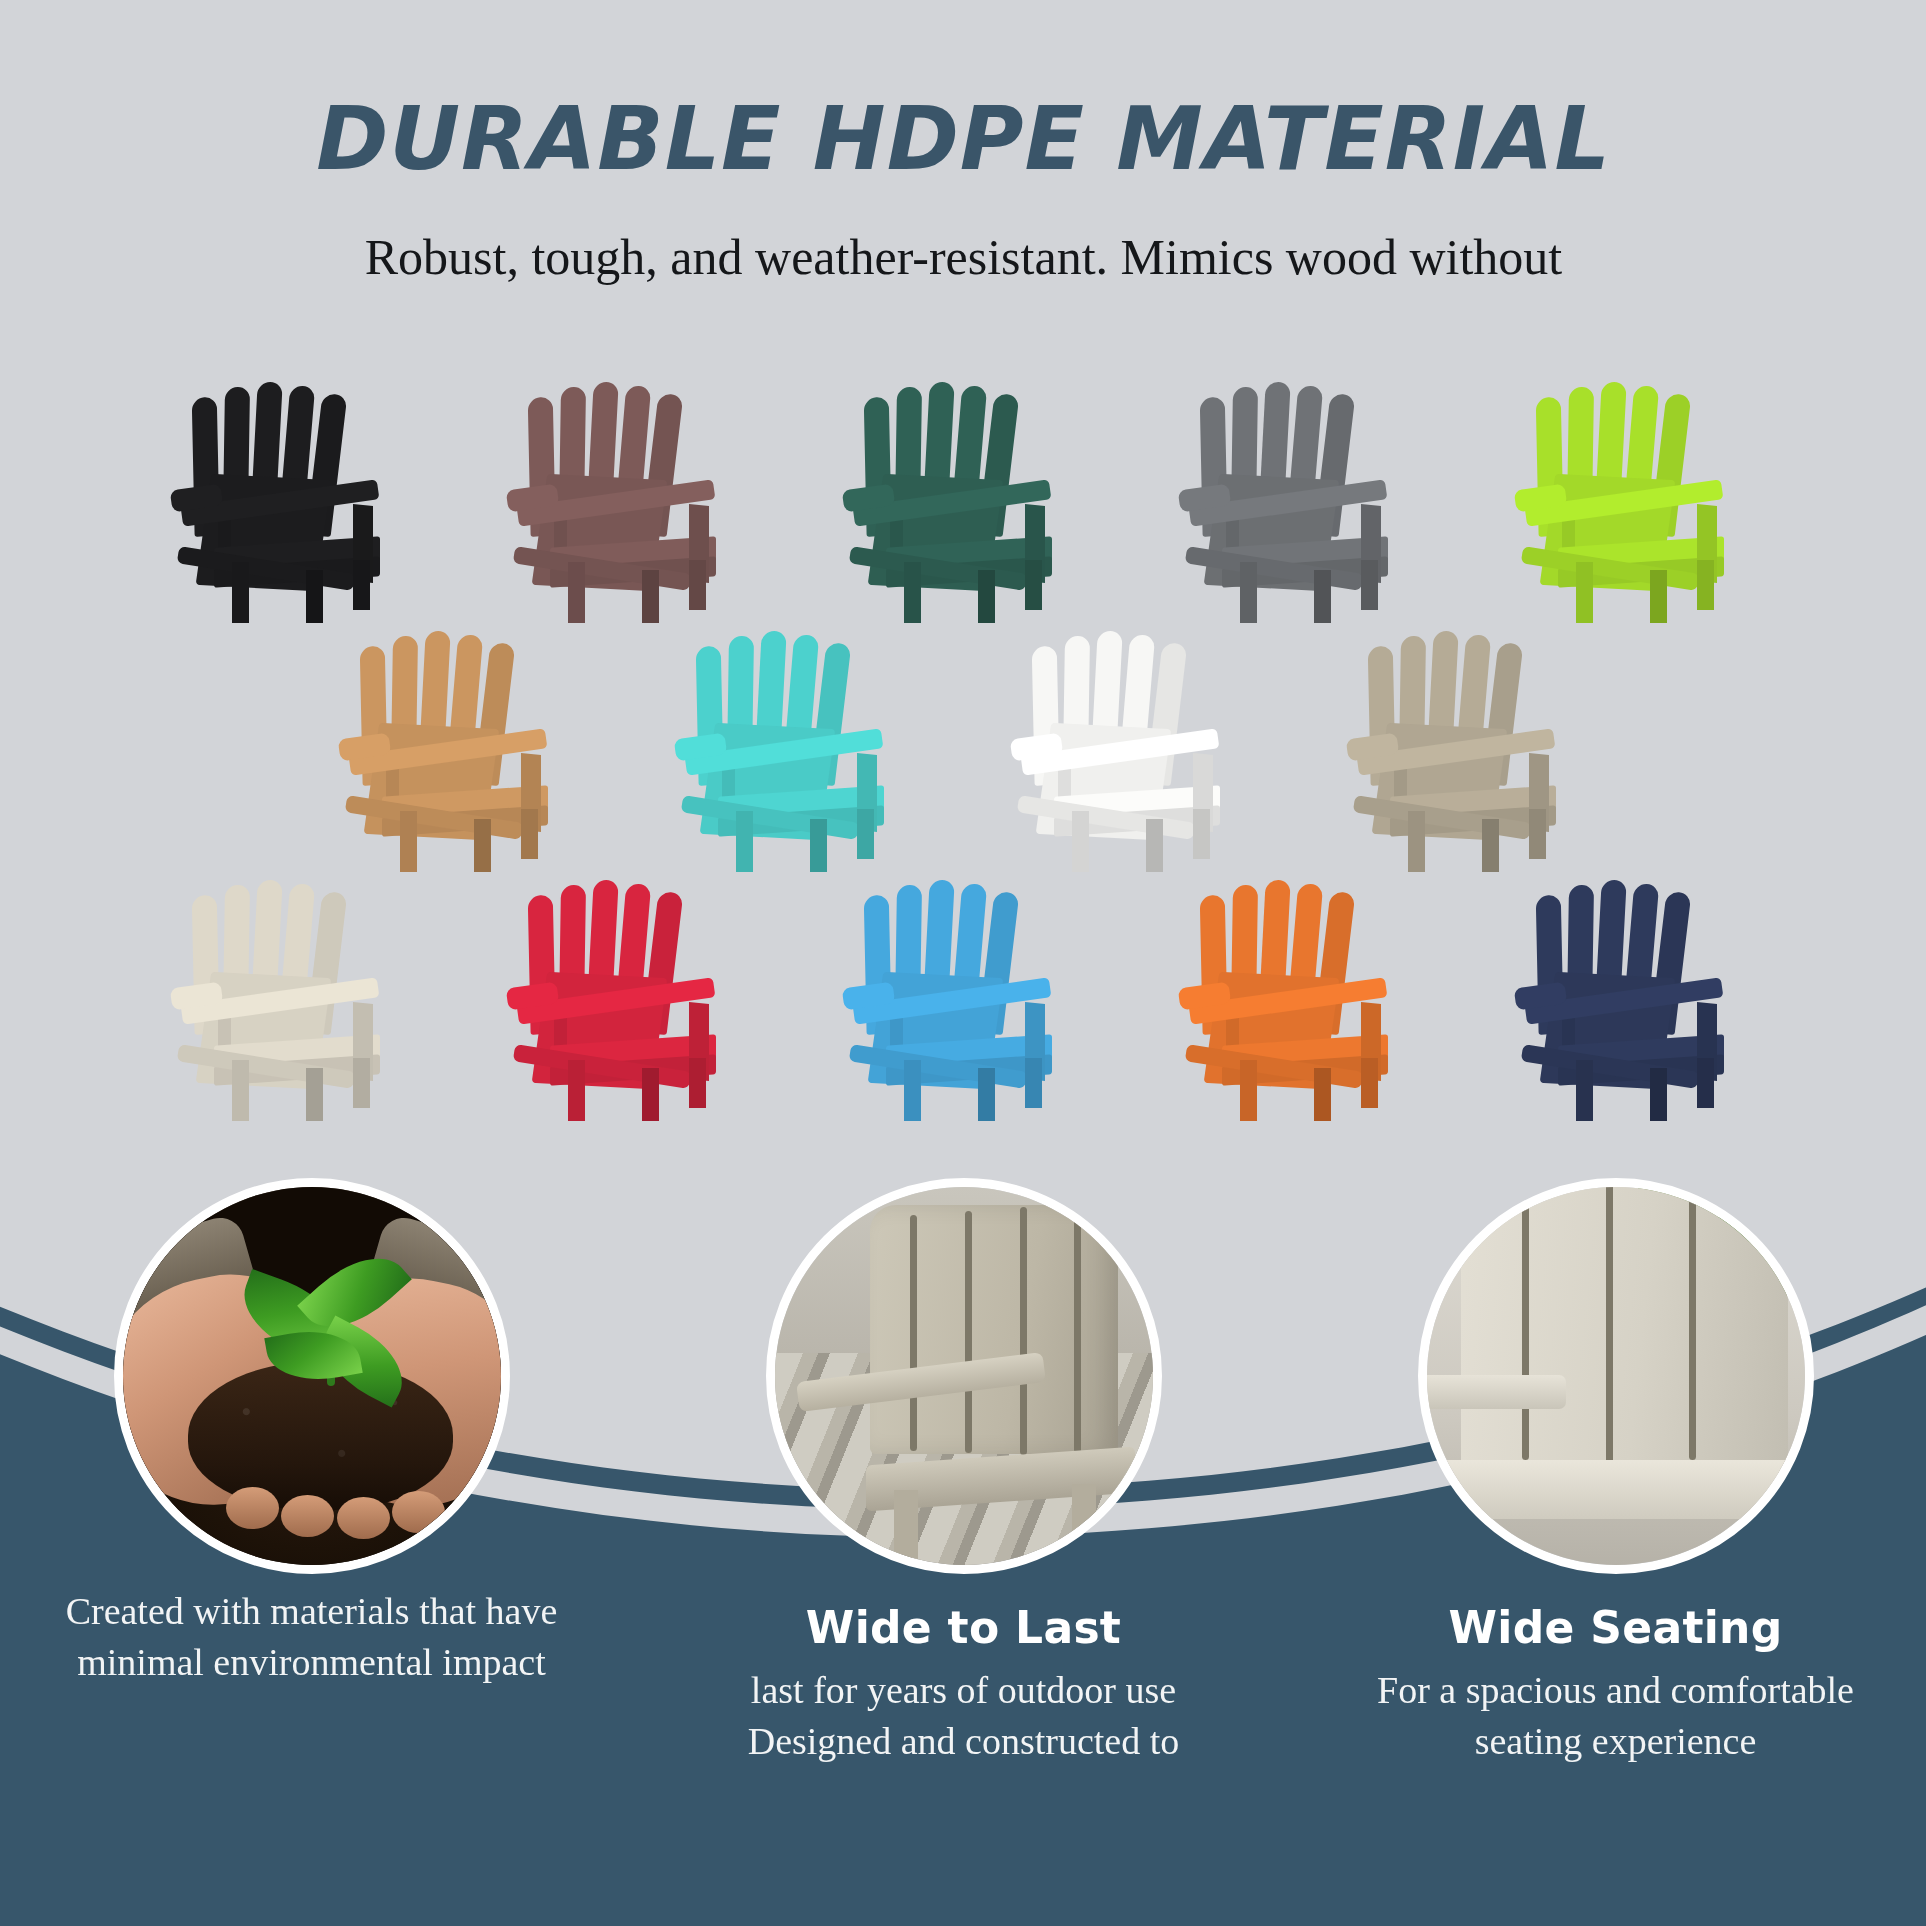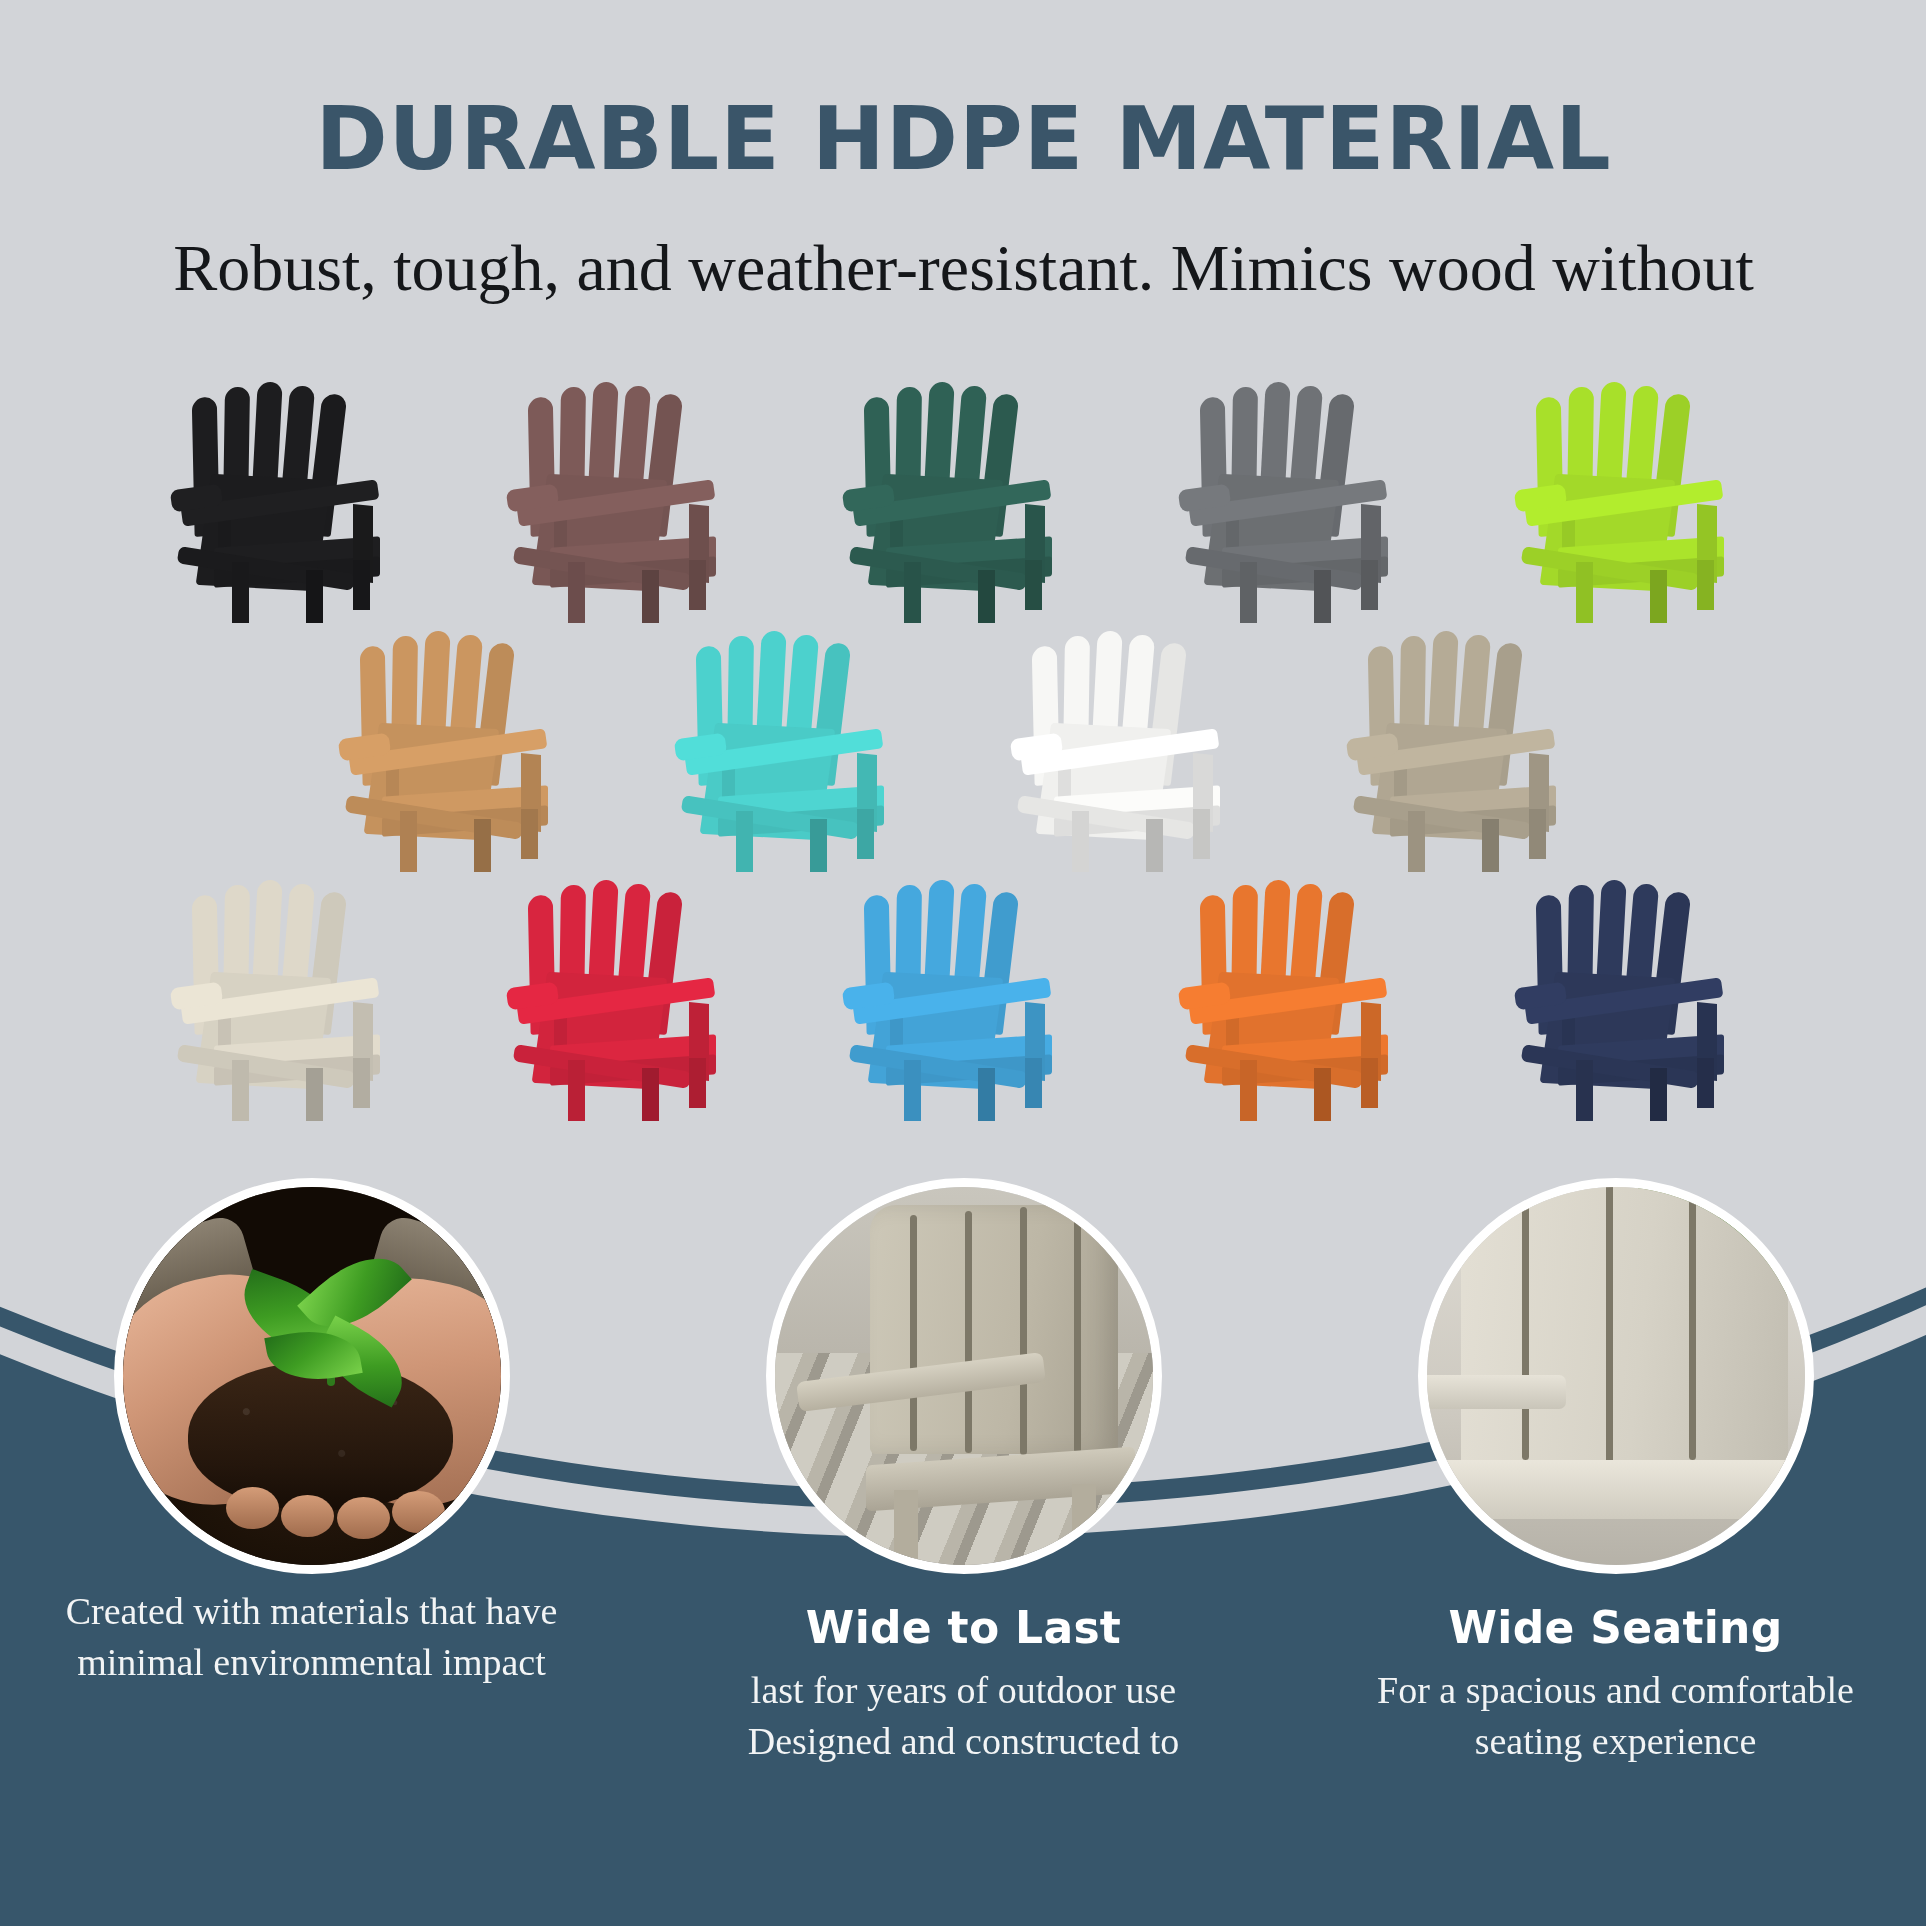--- a/index.html
+++ b/index.html
@@ -14,24 +14,25 @@
   
   .header { position:absolute; left:0; top:0; width:1927px; text-align:center; }
   .title {
     font-family:"DejaVu Sans", sans-serif;
     font-weight:bold;
     font-size:87px;
     letter-spacing:1px;
     color:#3a5569;
     margin-top:94px;
     line-height:1.05;
+    font-style:italic;
   }
   .subtitle {
     font-family:"Liberation Serif", serif;
-    font-size:66px;
+    font-size:50px;
     color:#15171a;
     line-height:1.30;
     margin-top:40px;
   }
 
   
   .grid { position:absolute; left:0; top:366px; width:1927px; }
   .row { display:flex; justify-content:center; }
   .row.r1 { gap:71px; }
   .row.r2 { gap:71px; margin-top:-6px; }

